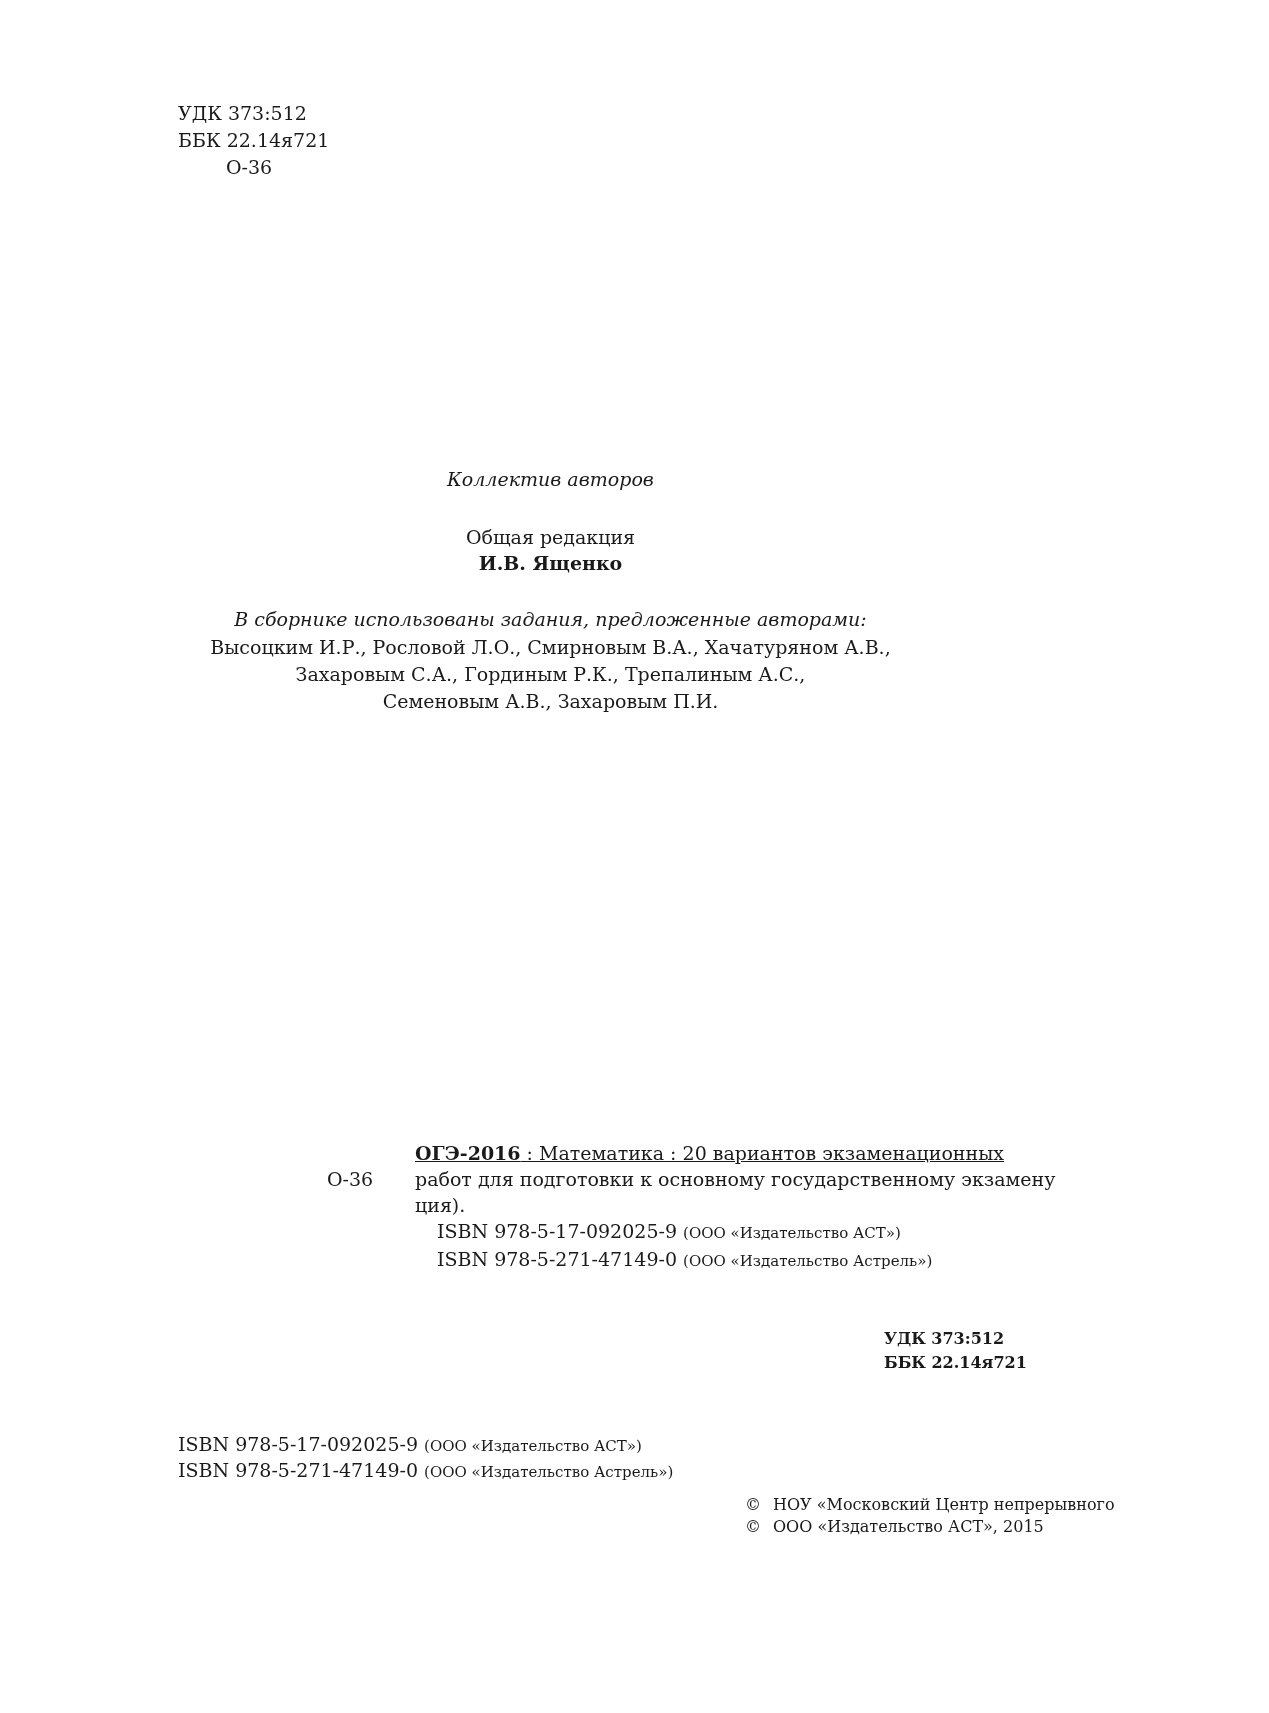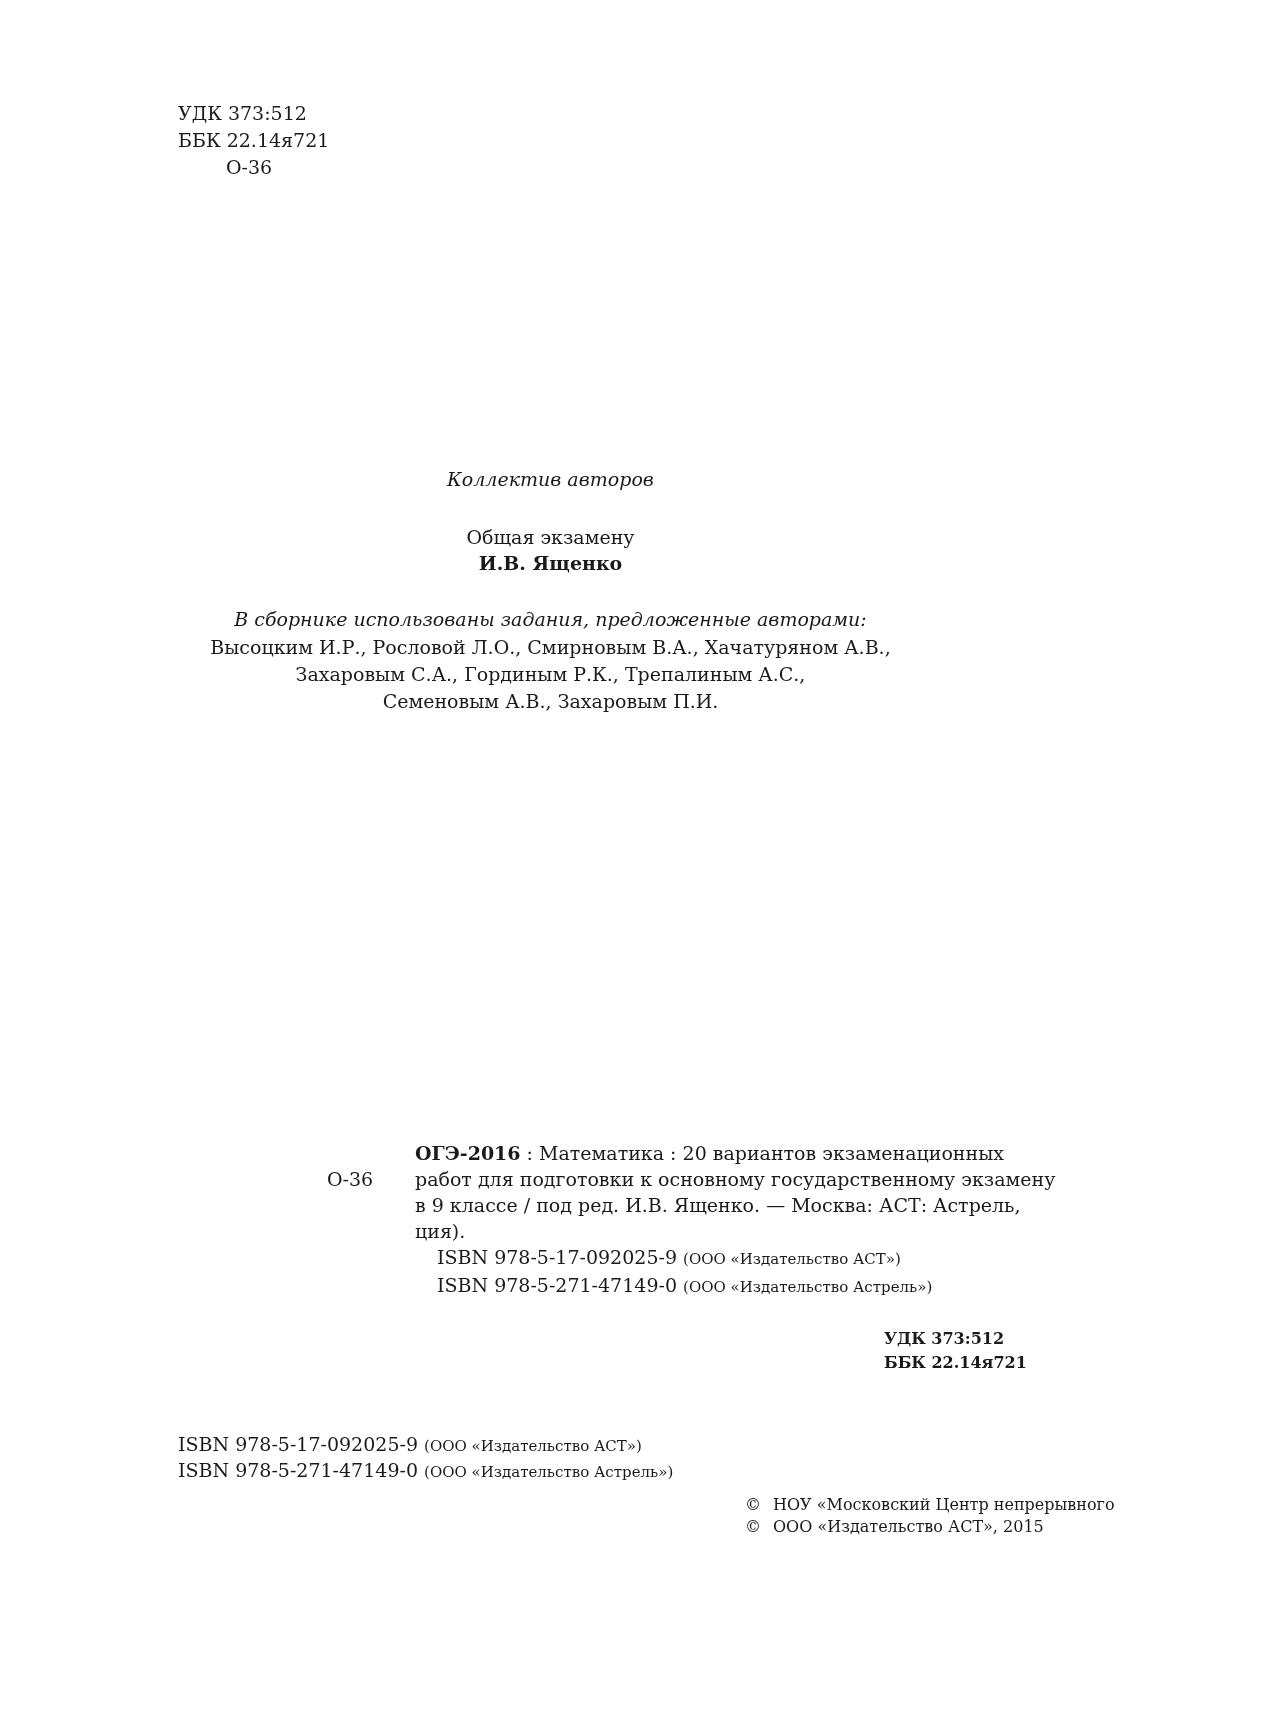--- a/index.html
+++ b/index.html
@@ -20,21 +20,21 @@
     .editor-label { top: 526px; font-size: 19px; }
     .editor-name { top: 552px; font-size: 19px; font-weight: bold; }
     .used-line { top: 608px; font-size: 19px; font-style: italic; }
     .authors { top: 634px; font-size: 19px; line-height: 27px; }
 
     
     .biblio { left: 327px; top: 1140px; width: 680px; font-size: 19px; line-height: 26px; }
     .biblio .row { display: flex; }
     .biblio .code-col { width: 88px; flex-shrink: 0; }
     .biblio .text-col { flex: 1; white-space: nowrap; }
-    .biblio .first { padding-left: 88px; }
+    .biblio .first { padding-left: 88px; text-decoration: underline; }
     .biblio .bold { font-weight: bold; }
     .biblio .isbn { padding-left: 88px; }
     .small { font-size: 15px; }
     .codes-right { left: 884px; top: 1327px; font-size: 16px; font-weight: bold; line-height: 24px; }
 
     
     .isbn-bottom { left: 178px; top: 1432px; font-size: 19px; line-height: 24px; }
 
     
     .copyright { left: 745px; top: 1494px; font-size: 16px; line-height: 22px; }
@@ -44,38 +44,37 @@
 </head>
 <body>
 
 <div class="abs codes-top">
   <div>УДК 373:512</div>
   <div>ББК 22.14я721</div>
   <div class="indent">О-36</div>
 </div>
 
 <div class="center collective">Коллектив авторов</div>
-<div class="center editor-label">Общая экзамену</div>
+<div class="center editor-label">Общая редакция</div>
 <div class="center editor-name">И.В. Ященко</div>
 <div class="center used-line">В сборнике использованы задания, предложенные авторами:</div>
 <div class="center authors">
   <div>Высоцким И.Р., Рословой Л.О., Смирновым В.А., Хачатуряном А.В.,</div>
   <div>Захаровым С.А., Гординым Р.К., Трепалиным А.С.,</div>
   <div>Семеновым А.В., Захаровым П.И.</div>
 </div>
 
 <div class="abs biblio">
   <div class="first"><span class="bold">ОГЭ-2016</span><span> : Математика : 20 вариантов экзаменационных</span></div>
   <div class="row">
     <span class="code-col">О-36</span>
     <span class="text-col">работ для подготовки к основному государственному экзамену</span>
   </div>
   <div class="row">
     <span class="code-col"></span>
-    <span class="text-col">в 9 классе / под ред. И.В. Ященко. — Москва: АСТ: Астрель,</span>
   </div>
   <div class="row">
     <span class="code-col"></span>
     <span class="text-col">ция).</span>
   </div>
   <div class="isbn">
     <span style="padding-left:22px">ISBN 978-5-17-092025-9</span>
     <span class="small">(ООО «Издательство АСТ»)</span>
   </div>
   <div class="isbn">

